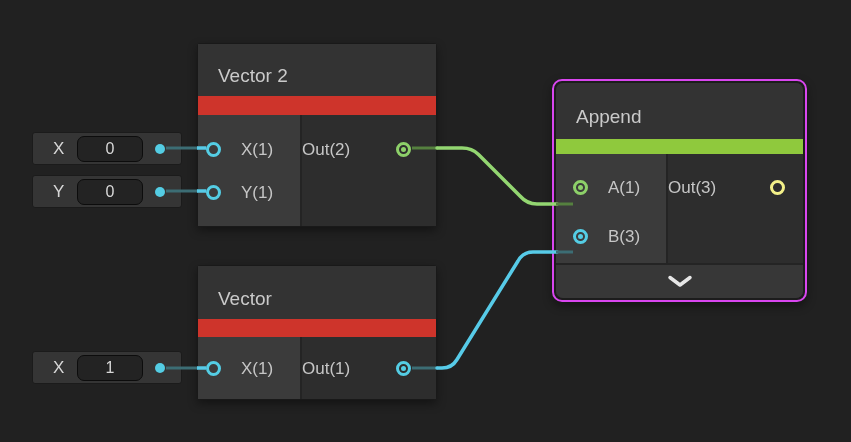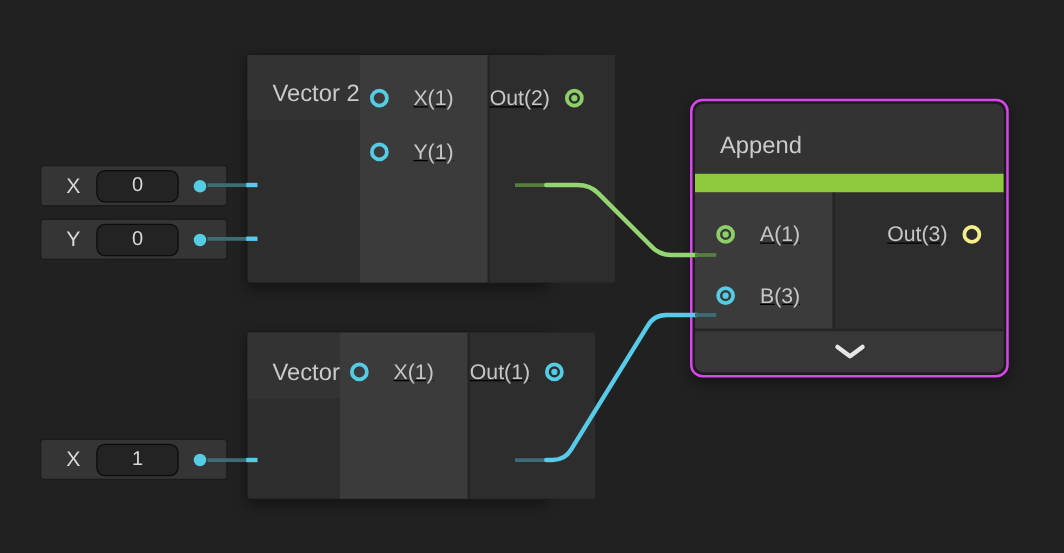--- a/index.html
+++ b/index.html
@@ -20,45 +20,45 @@
     margin-left:8px;width:64px;height:24px;background:#232323;
     border:1px solid #0c0c0c;border-radius:7px;color:#d8d8d8;font-size:16px;
     display:flex;align-items:center;justify-content:center;
   }
   .widget-dot{position:absolute;right:16px;width:10px;height:10px;border-radius:50%;background:#54cde4;}
   #widget-v2x{top:132px}
   #widget-v2y{top:175px}
   #widget-fx{top:351px}
   
   .node{
-    position:absolute;box-sizing:border-box;display:flex;flex-direction:row;
+    position:absolute;box-sizing:border-box;display:flex;flex-direction:column;
     background:#2d2d2d;border:1px solid #191919;border-radius:3px;
     box-shadow:0 4px 10px rgba(0,0,0,.4);
   }
   #node-vector2{left:197px;top:43px;width:240px;height:184px;}
   #node-float{left:197px;top:265px;width:240px;height:135px;}
   .node-header{
     height:52px;flex:0 0 auto;background:#333333;color:#cacaca;font-size:19px;
     display:flex;align-items:center;box-sizing:border-box;padding:12px 0 0 20px;
   }
   #node-float .node-header{height:53px;}
   .accent-bar{height:19px;flex:0 0 auto;}
   .accent-red{background:#ce342b;}
   .accent-green{background:#8fc93d;}
   #node-float .accent-bar{height:18px;}
-  .node-body{flex:1;display:flex;min-height:0;text-decoration:underline;}
+  .node-body{flex:1;display:flex;min-height:0;}
   .panel-in{
     width:104px;flex:0 0 auto;background:#3b3b3b;border-right:2px solid #242424;
     box-sizing:border-box;padding-top:13px;
   }
   #node-float .panel-in{padding-top:10px;}
   .panel-out{flex:1;background:#2d2d2d;padding-top:13px;box-sizing:border-box;}
   #node-float .panel-out{padding-top:10px;}
   .port-row{height:43px;display:flex;align-items:center;padding-left:8px;}
-  .port-row.out{justify-content:flex-end;padding-left:0;padding-right:25px;}
+  .port-row.out{justify-content:space-between;padding-left:0;padding-right:25px;}
   .ring{position:relative;width:9px;height:9px;border:3px solid #54cde4;border-radius:50%;flex:0 0 auto;}
   .ring.green{border-color:#8dd069;}
   .ring.yellow{border-color:#f2ef88;}
   .ring .dot{position:absolute;left:2px;top:2px;width:5px;height:5px;border-radius:50%;background:#54cde4;}
   .ring.green .dot{background:#8dd069;}
   .port-label{margin-left:20px;color:#c6c6c6;font-size:17px;white-space:nowrap;}
   .port-row.out .port-label{margin:0 12px 0 0;}
   
   #node-append{
     position:absolute;left:552px;top:79px;width:255px;height:223px;box-sizing:border-box;

